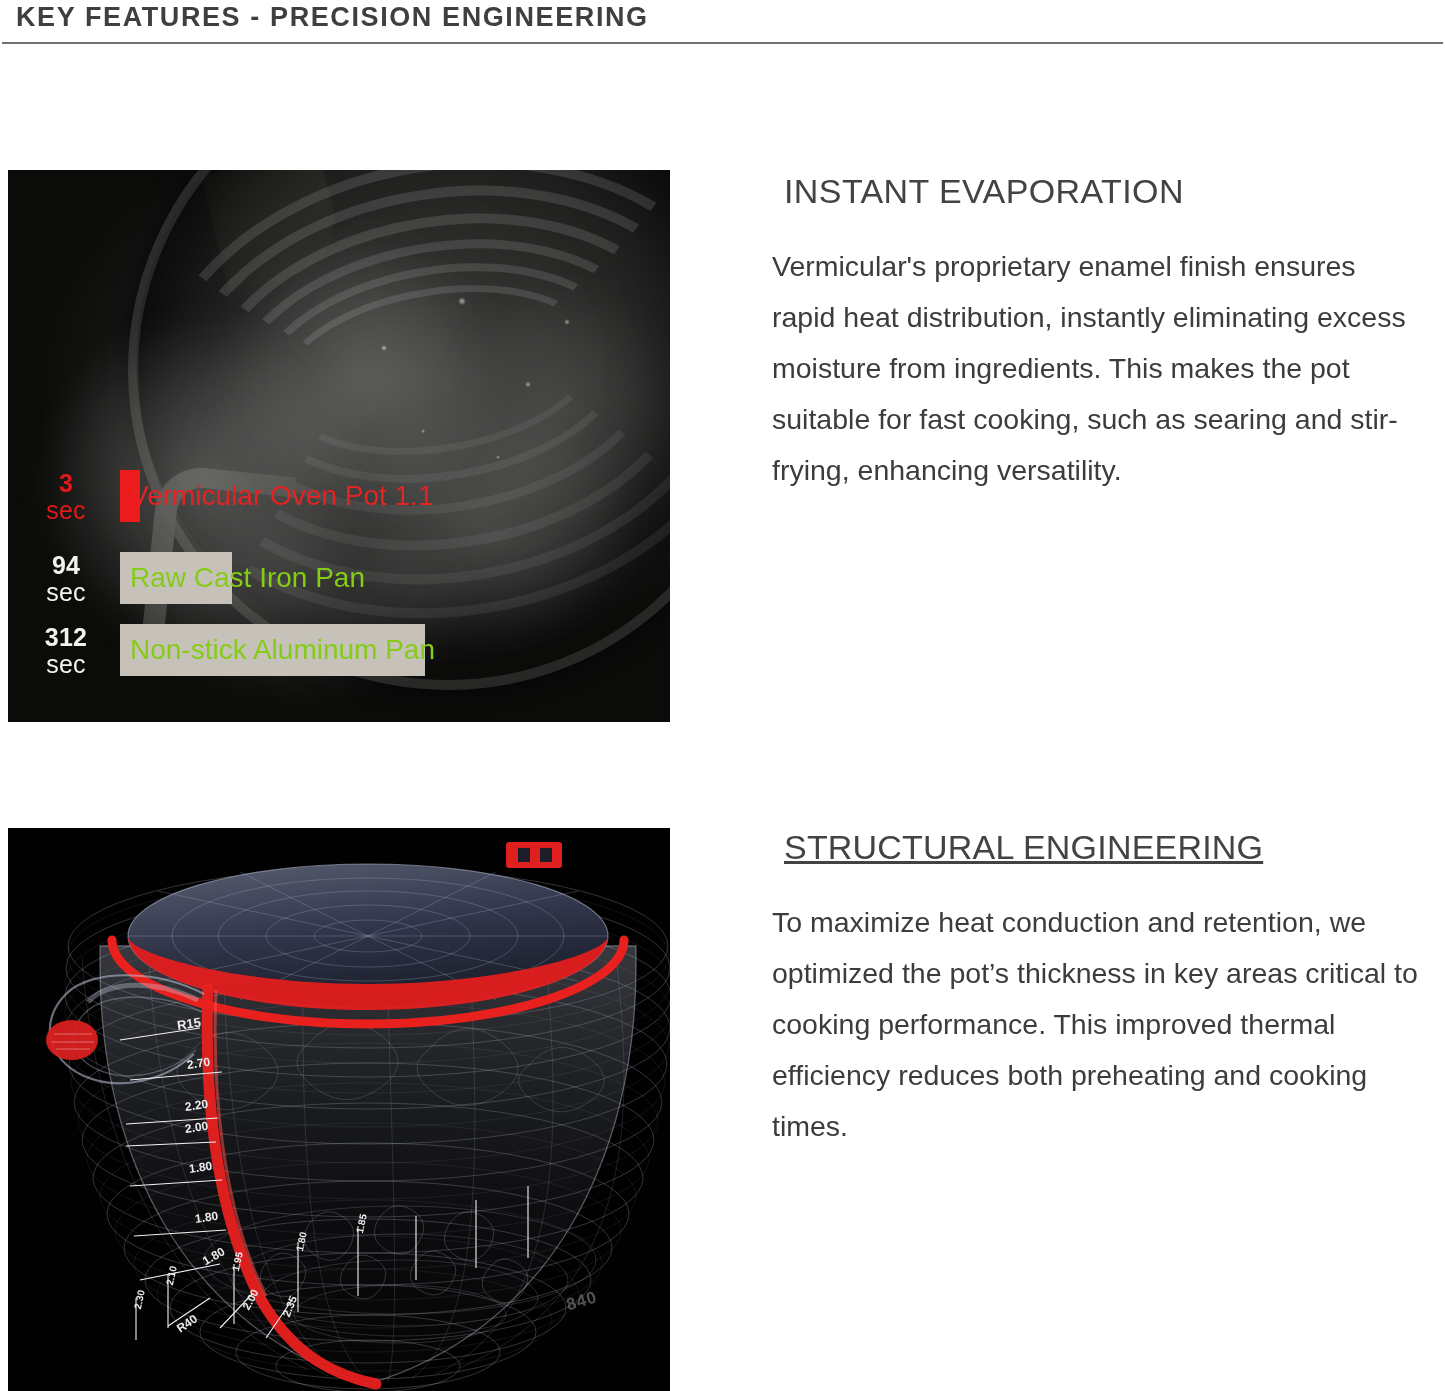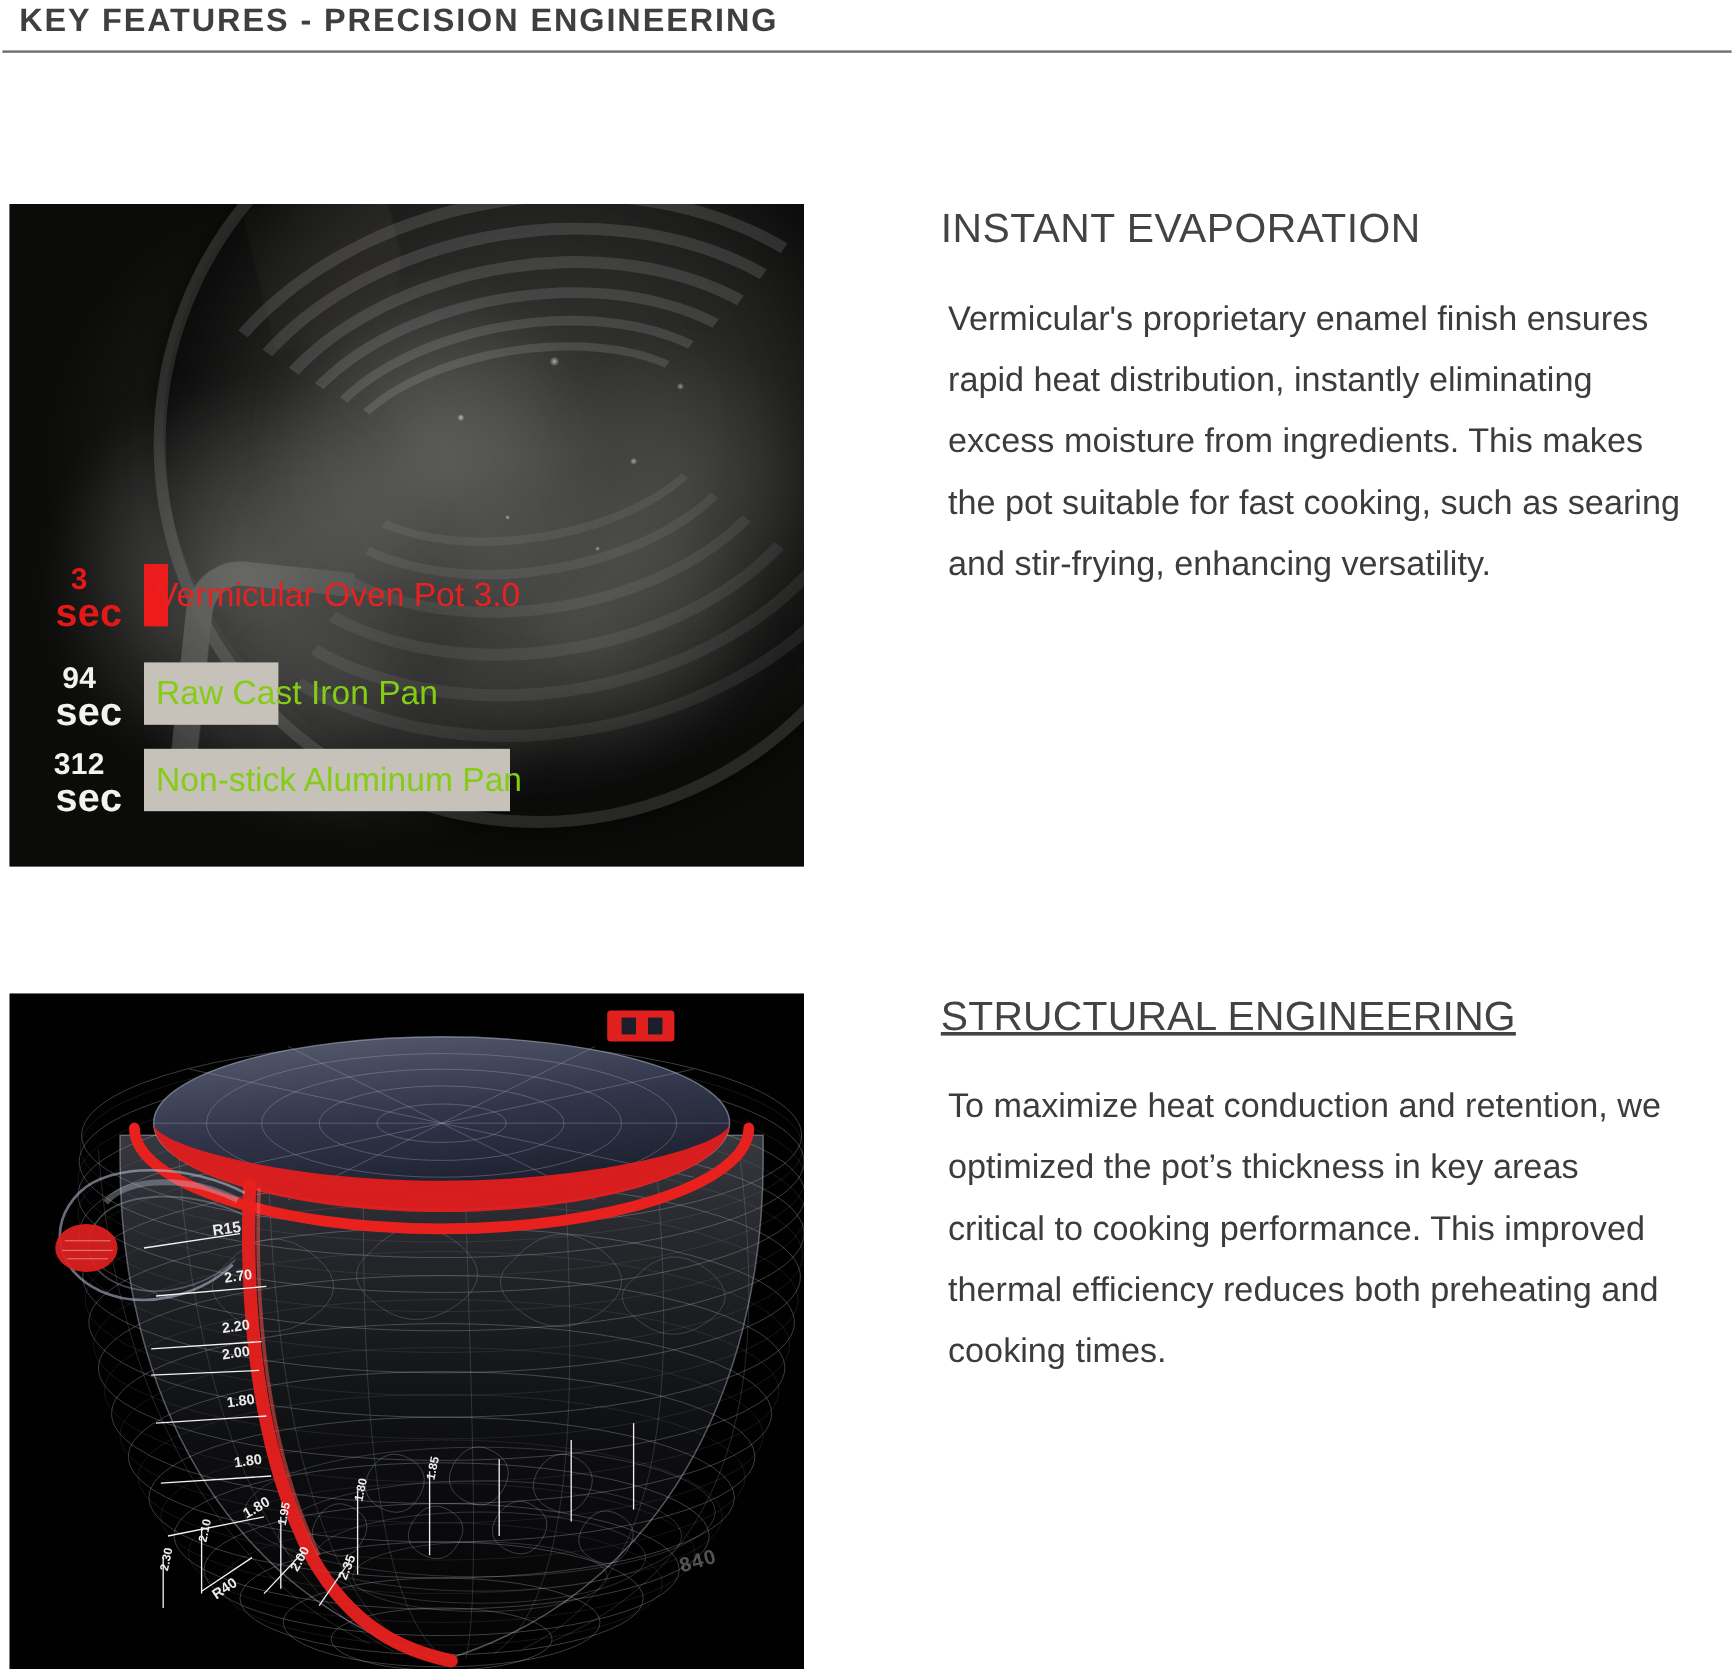--- a/index.html
+++ b/index.html
@@ -74,21 +74,21 @@
     color: #434343;
     margin: 0 0 30px 12px;
     line-height: 1.15;
     white-space: nowrap;
   }
   #row-2 .feature-title { letter-spacing: 0.2px; text-decoration: underline; }
   .feature-body {
     font-size: 28.5px;
     line-height: 51px;
     color: #3c3c3c;
-    margin: 18px;
+    margin: 0;
     font-weight: 300;
   }
   #row-1 .copy { top: 2px; }
   #row-2 .copy { top: 0px; }
 
   
   .pot-photo {
     position: absolute;
     inset: 0;
     background:
@@ -191,21 +191,21 @@
   .evap-value {
     position: absolute;
     left: 0;
     width: 72px;
     text-align: center;
     font-size: 25px;
     font-weight: bold;
     line-height: 27px;
     letter-spacing: 0.2px;
   }
-  .evap-unit { display: block; font-size: 33px; font-weight: bold; line-height: 27px; text-align: right; }
+  .evap-unit { display: block; font-size: 25px; font-weight: normal; line-height: 27px; }
   .evap-bar {
     position: absolute;
     left: 90px;
     top: 2px;
   }
   .evap-label {
     position: absolute;
     left: 100px;
     font-size: 28px;
     line-height: 34px;
@@ -264,21 +264,21 @@
       <div class="steam s3"></div>
       <div class="steam s4"></div>
       <div class="steam s5"></div>
     </div>
 
     <div class="evap-chart">
       <div class="evap-series" id="evap-series">
           <div class="evap-item hero" style="top: 0px;">
             <div class="evap-value">3<span class="evap-unit">sec</span></div>
             <div class="evap-bar" style="width: 20px;"></div>
-            <div class="evap-label">Vermicular Oven Pot 3.0</div>
+            <div class="evap-label">Vermicular Oven Pot 1.1</div>
           </div>
           <div class="evap-item alt" style="top: 80px;">
             <div class="evap-value">94<span class="evap-unit">sec</span></div>
             <div class="evap-bar" style="width: 112px;"></div>
             <div class="evap-label">Raw Cast Iron Pan</div>
           </div>
           <div class="evap-item alt" style="top: 152px;">
             <div class="evap-value">312<span class="evap-unit">sec</span></div>
             <div class="evap-bar" style="width: 305px;"></div>
             <div class="evap-label">Non-stick Aluminum Pan</div>

